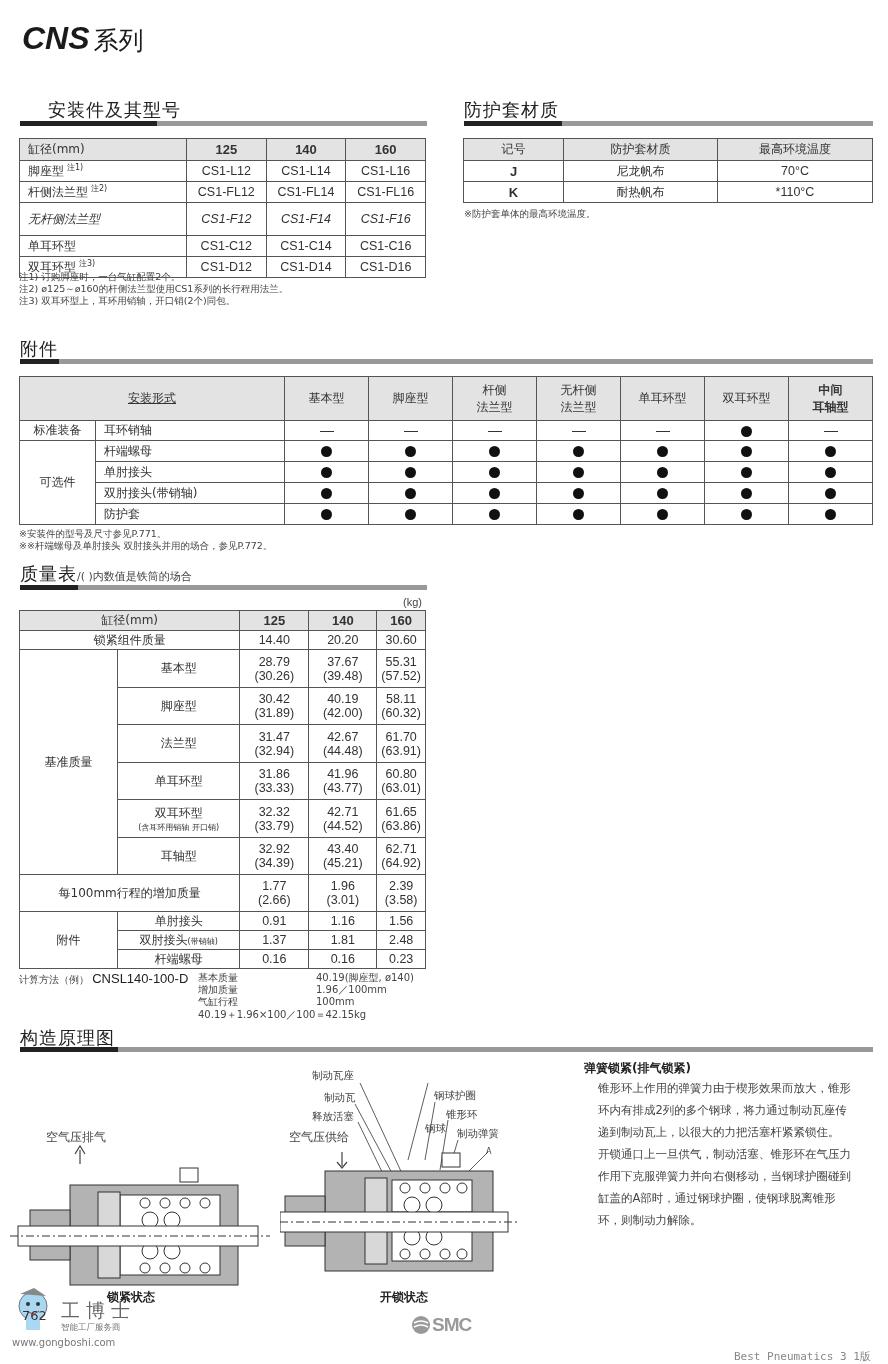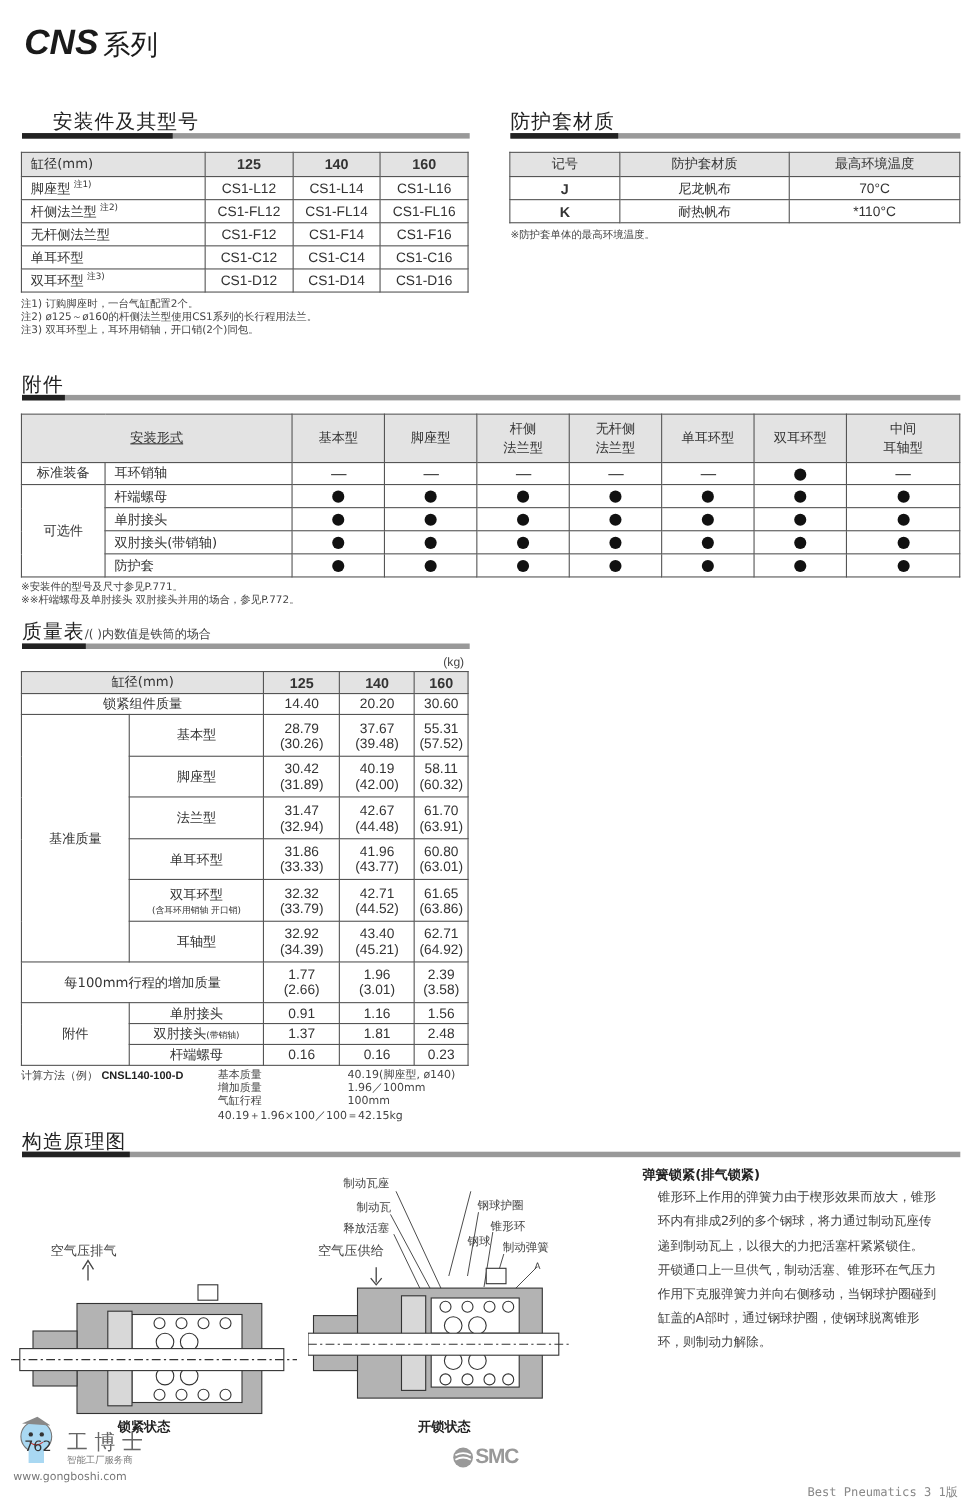--- a/index.html
+++ b/index.html
@@ -52,21 +52,21 @@
     <td class="num">CS1-L12</td>
     <td class="num">CS1-L14</td>
     <td class="num">CS1-L16</td>
   </tr>
   <tr style="height:21px;">
     <td class="tleft"><span>杆侧法兰型</span><span class="sup">注2)</span></td>
     <td class="num">CS1-FL12</td>
     <td class="num">CS1-FL14</td>
     <td class="num">CS1-FL16</td>
   </tr>
-  <tr style="height:21px;">
+  <tr style="height:33px;font-style:italic;">
     <td class="tleft"><span>无杆侧法兰型</span></td>
     <td class="num">CS1-F12</td>
     <td class="num">CS1-F14</td>
     <td class="num">CS1-F16</td>
   </tr>
   <tr style="height:21px;">
     <td class="tleft"><span>单耳环型</span></td>
     <td class="num">CS1-C12</td>
     <td class="num">CS1-C14</td>
     <td class="num">CS1-C16</td>
@@ -133,21 +133,21 @@
     <td class="hdr" style="width:84px;text-align:center;">
           <div>无杆侧</div>
           <div>法兰型</div>
         </td>
     <td class="hdr" style="width:84px;">
           <div>单耳环型</div>
         </td>
     <td class="hdr" style="width:84px;">
           <div>双耳环型</div>
         </td>
-    <td class="hdr" style="width:103px;">
+    <td class="hdr" style="width:84px;font-weight:bold;">
           <div>中间</div>
           <div>耳轴型</div>
         </td>
   </tr>
   <tr style="height:20px;">
     <td style="width:76px;">标准装备</td>
     <td class="tleft">耳环销轴</td>
     <td><span class="dash"></span></td>
     <td><span class="dash"></span></td>
     <td><span class="dash"></span></td>
@@ -352,21 +352,21 @@
     <td>杆端螺母</td>
     <td class="num">0.16</td>
     <td class="num">0.16</td>
     <td class="num">0.23</td>
   </tr>
 </tbody>
   </table>
 
 <div class="abs" style="left:19px;top:971px;font-size:10px;color:#444;">
   <span>计算方法（例）</span>
-  <span style="font-family:'Liberation Sans',sans-serif;font-weight:bold;font-size:10px;color:#222;">CNSL140-100-D</span>
+  <span style="font-family:'Liberation Sans',sans-serif;font-weight:normal;font-size:13px;color:#222;">CNSL140-100-D</span>
 </div>
 <div class="abs" style="left:198px;top:972px;font-size:10px;color:#444;line-height:12px;">
   <div><span style="display:inline-block;width:118px;">基本质量</span><span>40.19(脚座型, ø140)</span></div>
   <div><span style="display:inline-block;width:118px;">增加质量</span><span>1.96／100mm</span></div>
   <div><span style="display:inline-block;width:118px;font-family:Liberation Mono, monospace;">气缸行程</span><span>100mm</span></div>
   <div>40.19＋1.96×100／100＝42.15kg</div>
 </div>
 
 <div class="abs sec-head" style="left:20px;top:1026px;">构造原理图</div>
 <div class="sec-bar" style="left:20px;top:1047px;width:853px;">

